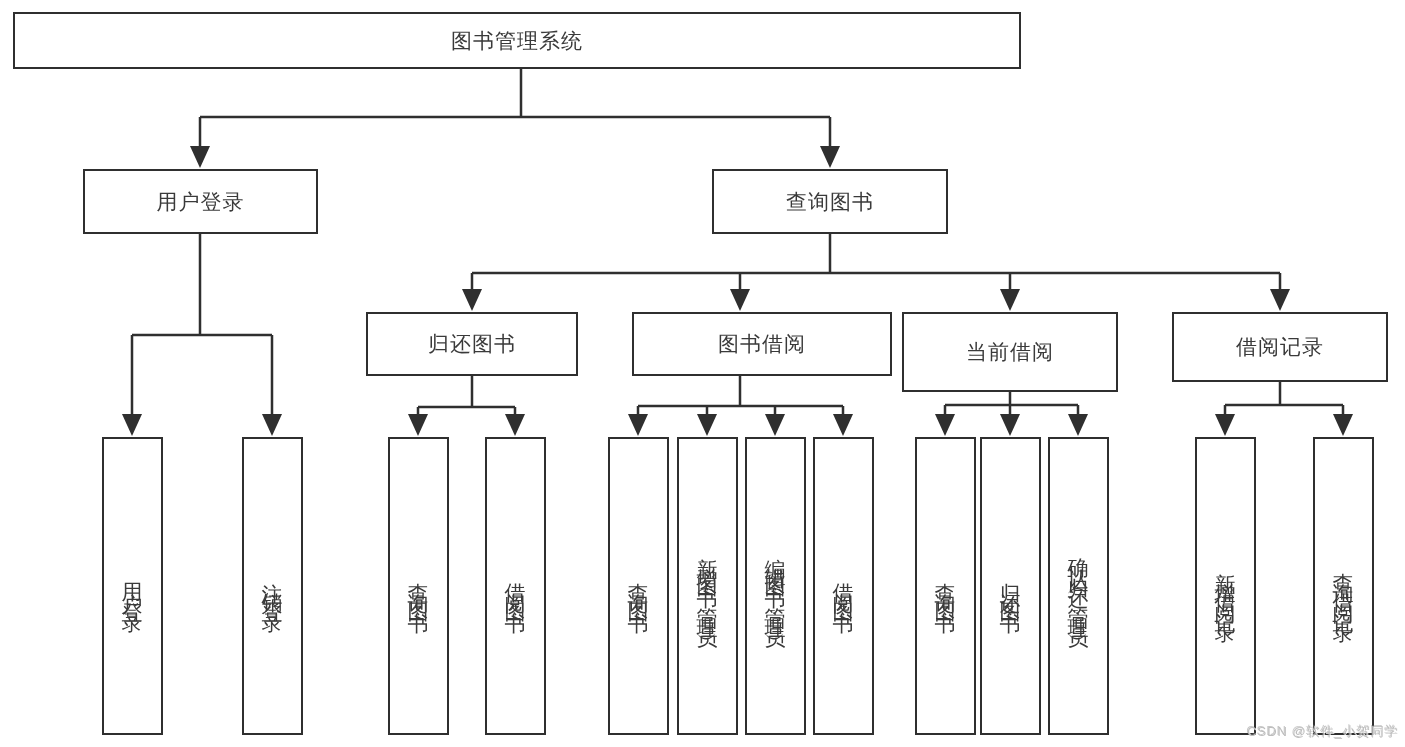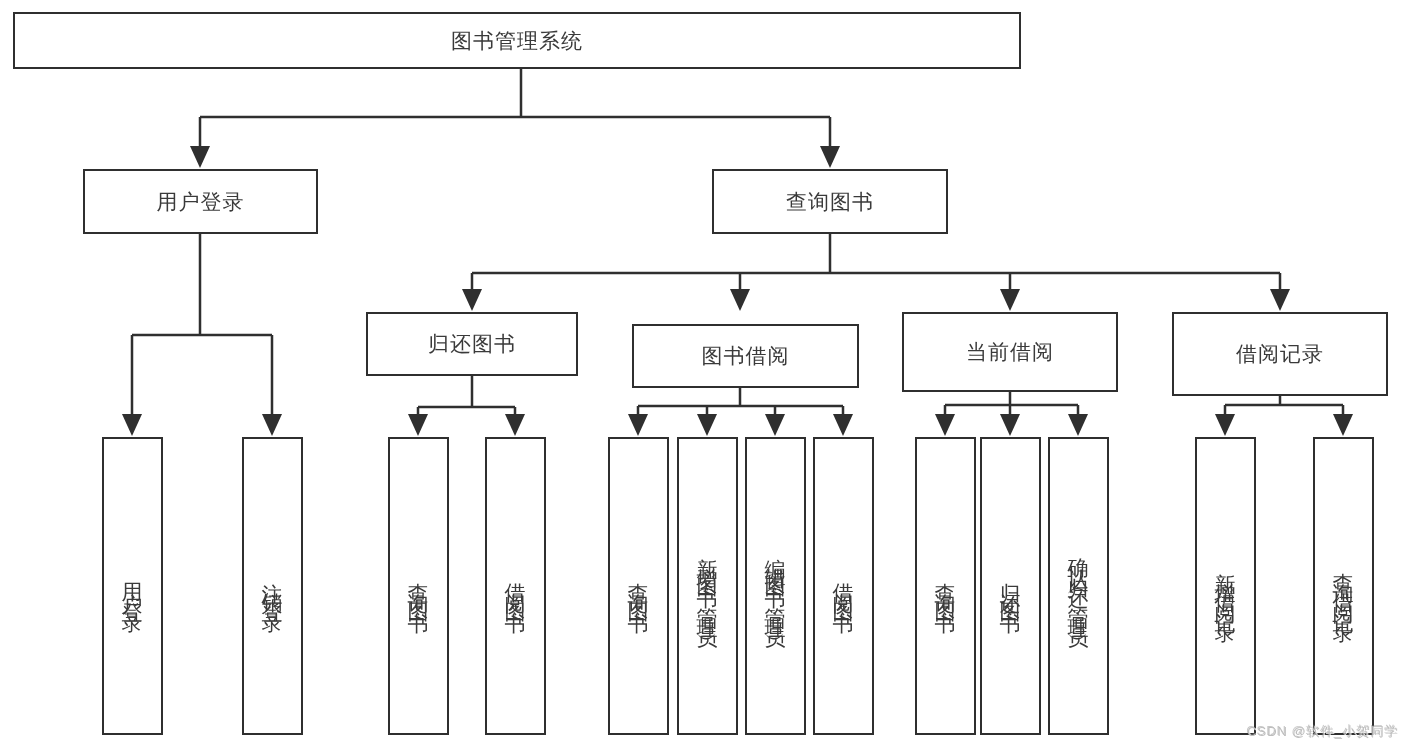--- a/index.html
+++ b/index.html
@@ -113,27 +113,27 @@
   <div class="box h" style="left:83px; top:169px; width:235px; height:65px">
     <span>用户登录</span>
   </div>
   <div class="box h" style="left:712px; top:169px; width:236px; height:65px">
     <span>查询图书</span>
   </div>
 
   <div class="box h" style="left:366px; top:312px; width:212px; height:64px">
     <span>归还图书</span>
   </div>
-  <div class="box h" style="left:632px; top:324px; width:227px; height:64px">
+  <div class="box h" style="left:632px; top:312px; width:260px; height:64px">
     <span>图书借阅</span>
   </div>
   <div class="box h" style="left:902px; top:312px; width:216px; height:80px">
     <span>当前借阅</span>
   </div>
-  <div class="box h" style="left:1172px; top:312px; width:216px; height:84px">
+  <div class="box h" style="left:1172px; top:312px; width:216px; height:70px">
     <span>借阅记录</span>
   </div>
 
   <div class="box v" style="left:102px; top:437px; width:61px; height:298px">
     <span>用户登录</span>
   </div>
   <div class="box v" style="left:242px; top:437px; width:61px; height:298px">
     <span>注销登录</span>
   </div>
 

